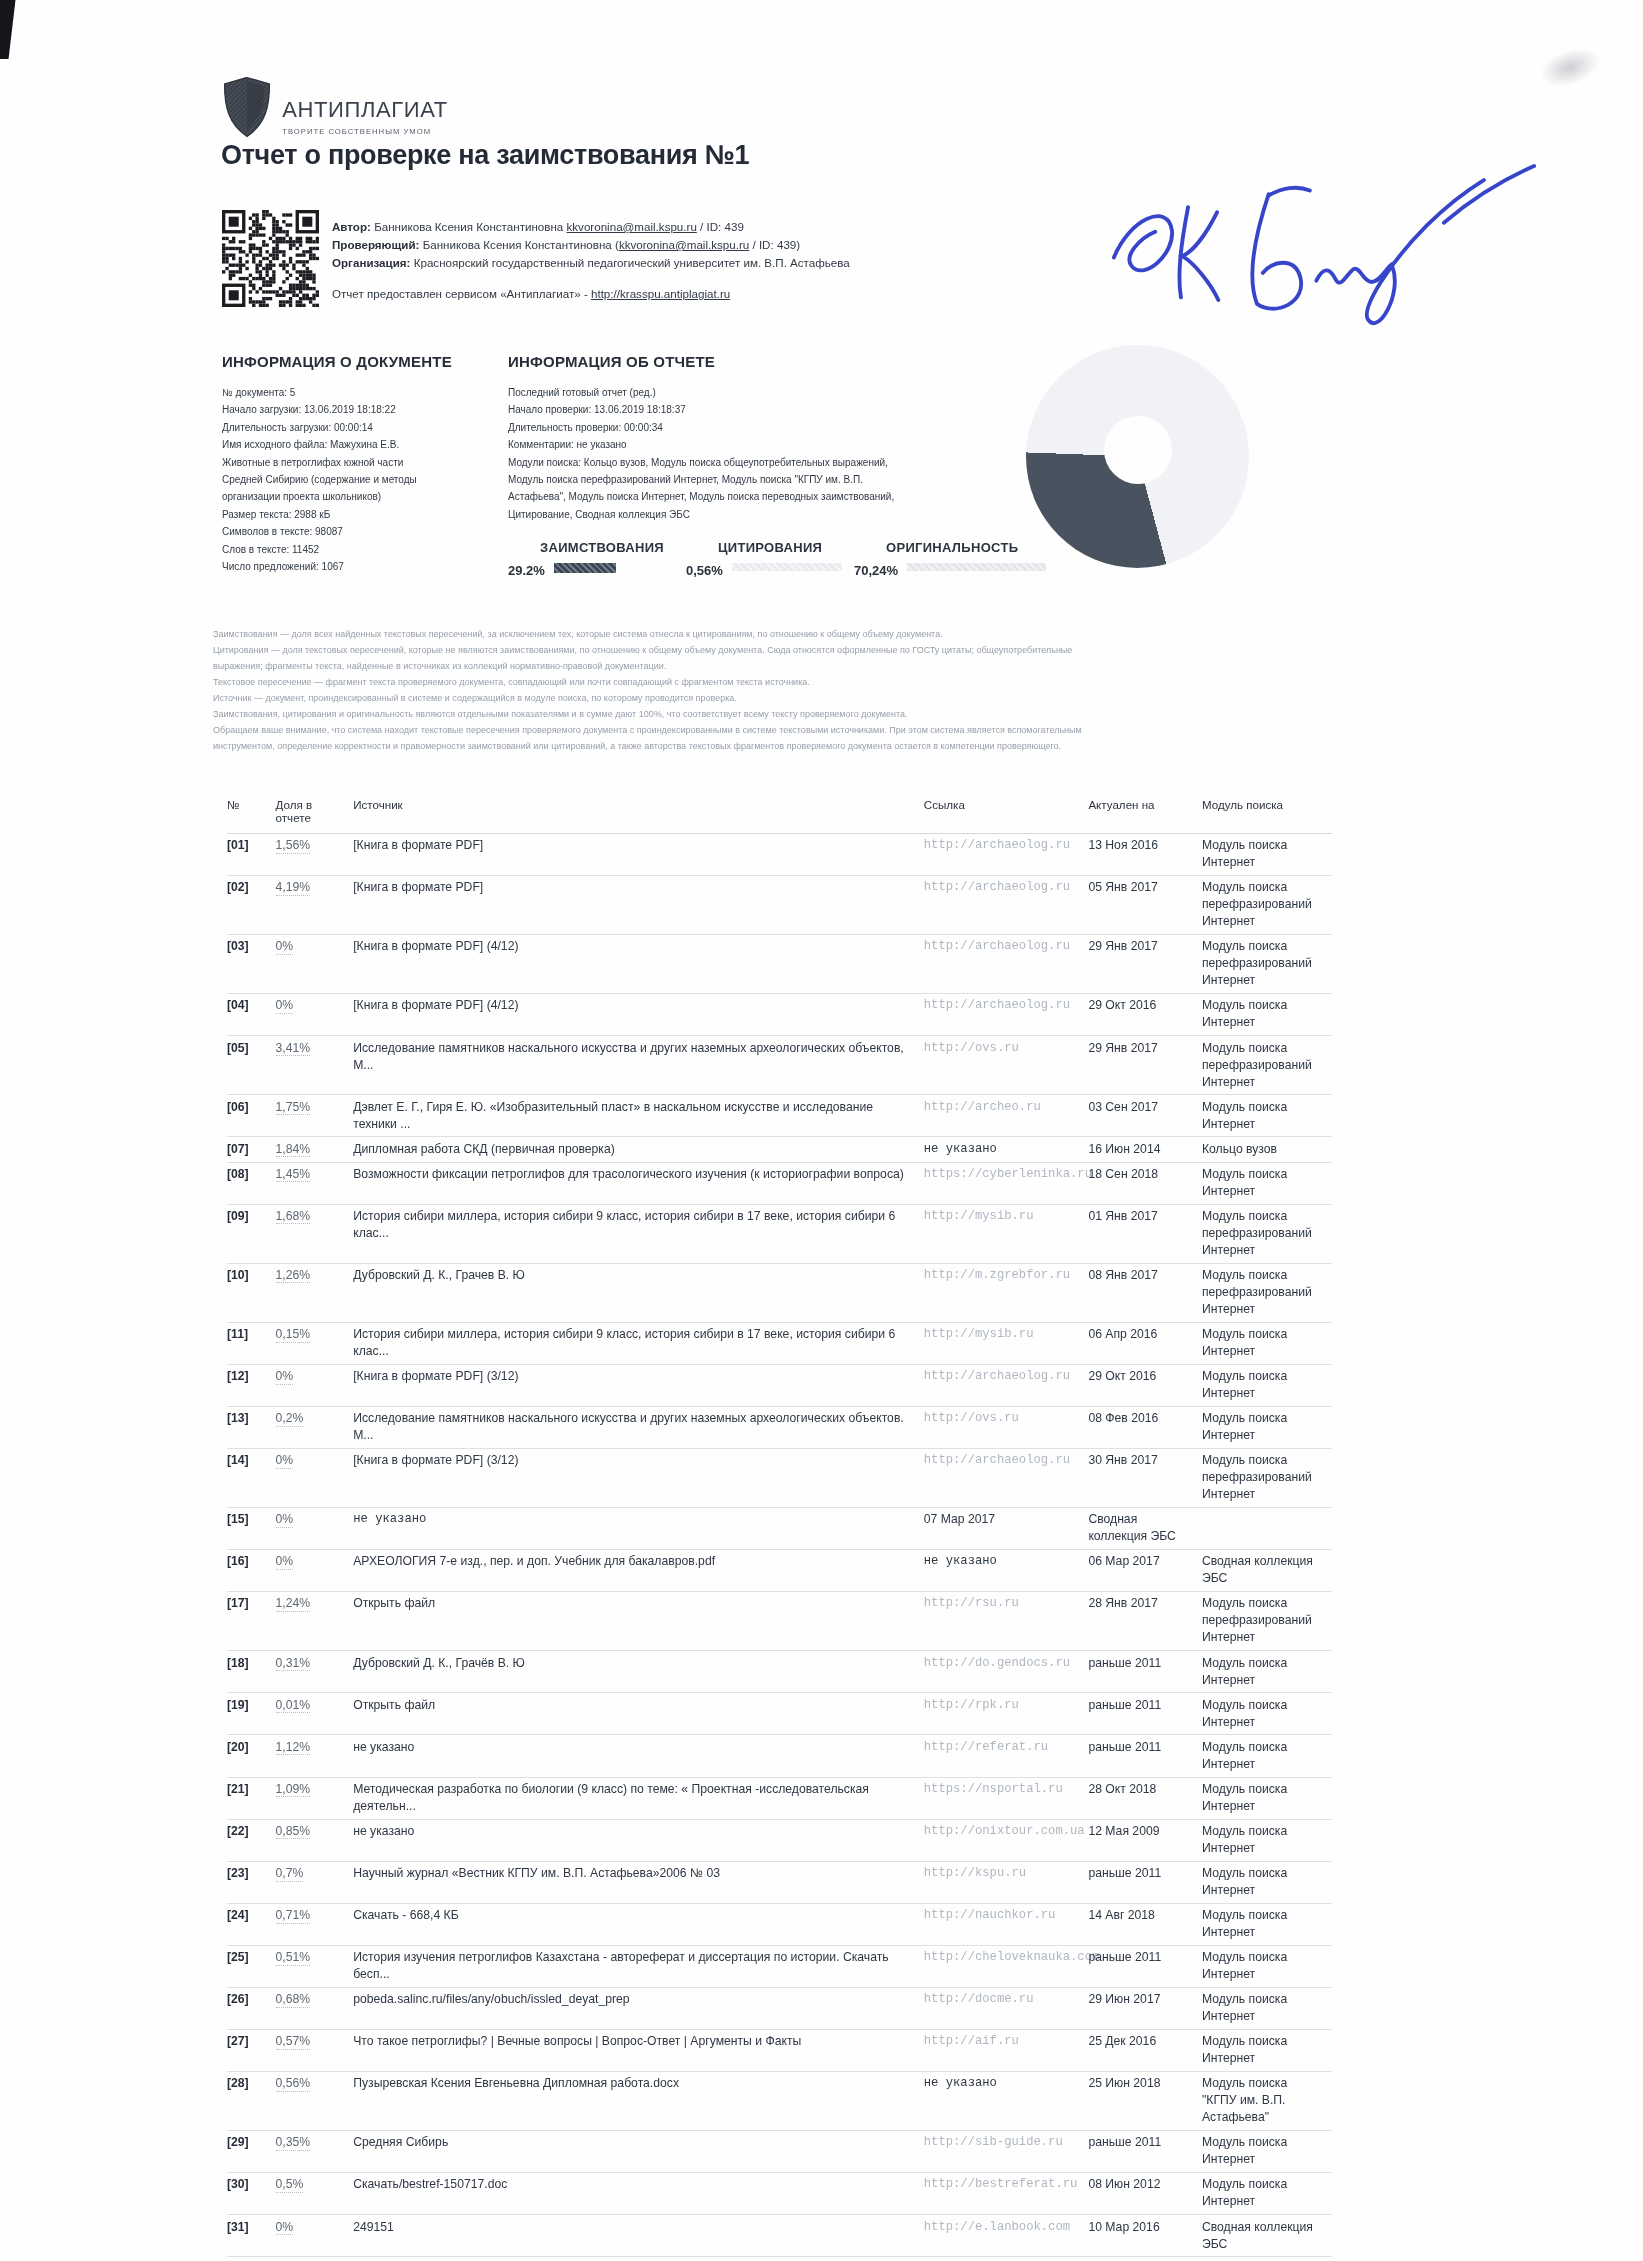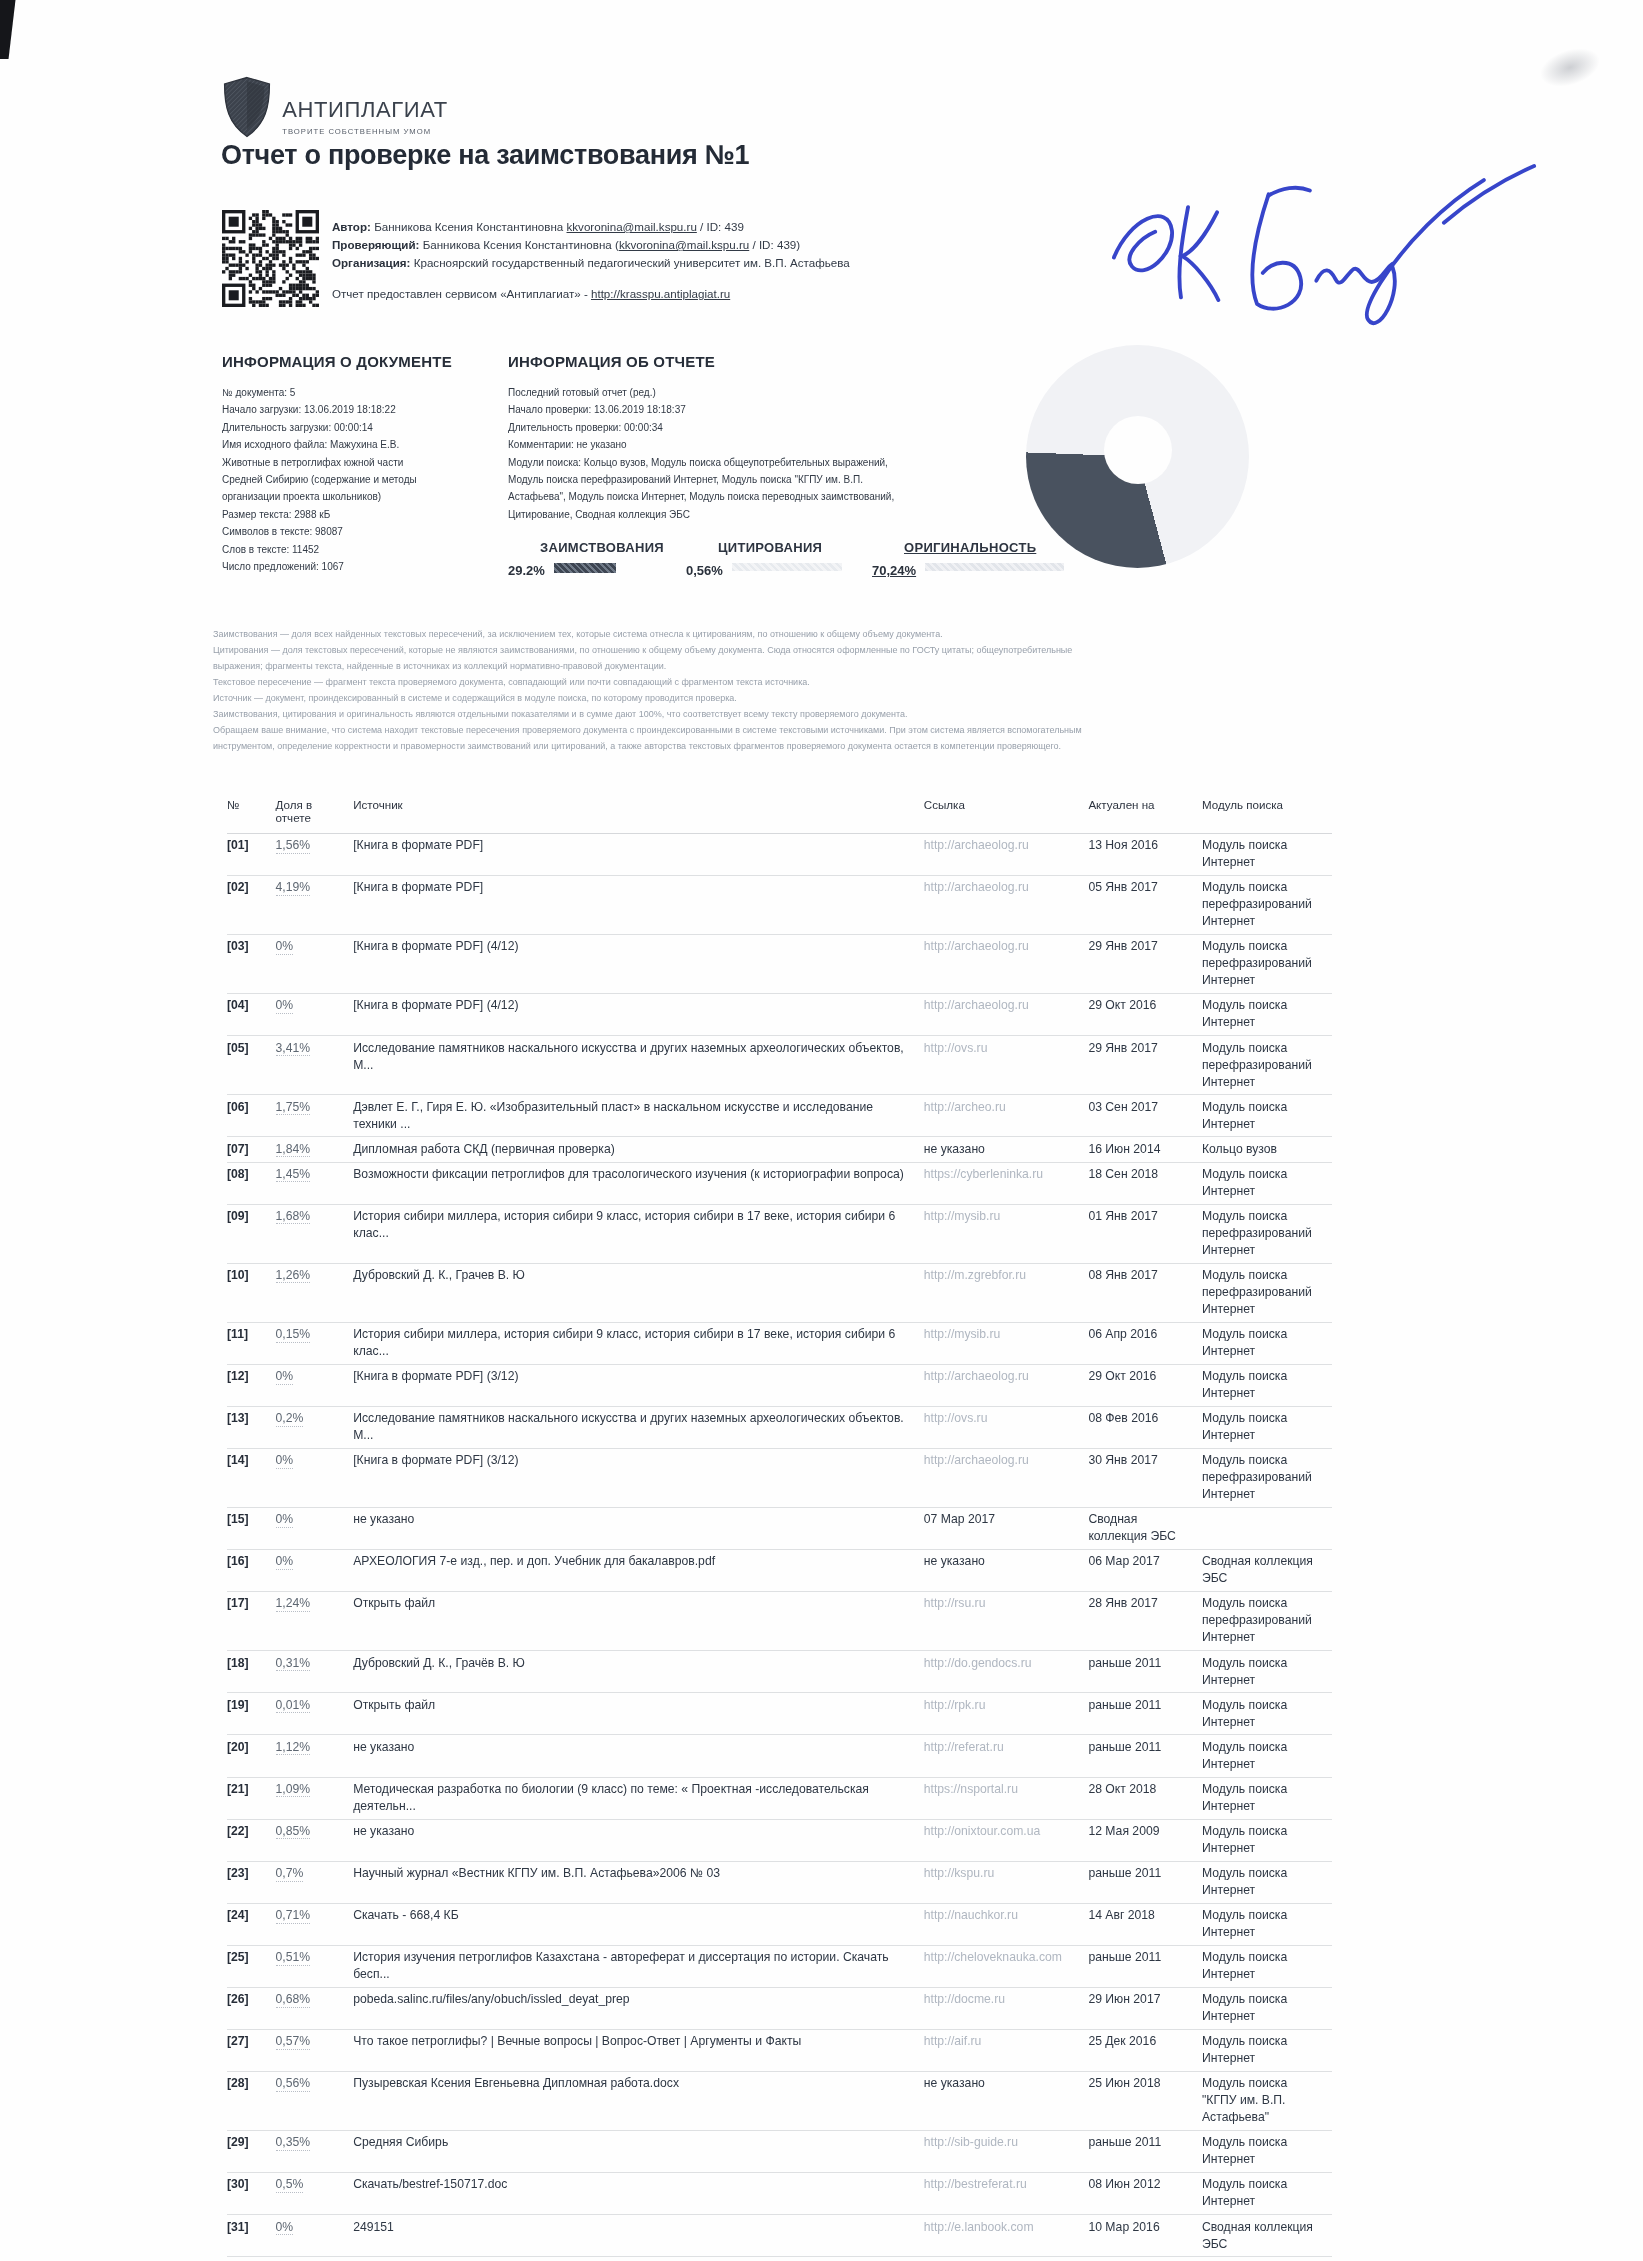--- a/index.html
+++ b/index.html
@@ -57,21 +57,21 @@
   .thead,.trow{display:grid;grid-template-columns:48px 77px 570px 164px 113px 129px;column-gap:0.6px;}
   .thead{font-size:11.6px;color:#2d3440;padding-bottom:9px;border-bottom:0.6px solid rgba(140,146,155,.35);}
   .thead .h{padding-right:5.2px;}
   .thead .h.share-h{width:58px;}
   .trow{border-bottom:0.6px solid rgba(140,146,155,.28);padding:3.2px 0 3.9px 0;}
   .c{font-size:12.2px;line-height:17px;padding-right:6.4px;}
   .c.num{font-weight:bold;color:#262d38;}
   .c.share{color:#5e6772;}
   .share-val{border-bottom:0.6px dotted #b9bec6;padding-bottom:0.6px;}
   .c.source{color:#2e3744;}
-  .c.link{color:#b0b7c1;}
+  .c.link{color:#b0b7c1;font-family:Liberation Mono, monospace;}
   .c.link.missing{color:#2e3744;}
   .c.date{color:#2e3744;white-space:nowrap;}
   .c.module{color:#2e3744;}
 </style>
 </head>
 <body>
 
 <div id="page">
   <div class="corner-mark"></div>
   <div class="smudge"></div>
@@ -506,21 +506,21 @@
             <span class="bar borrow"></span>
           </div>
       </div>
       <div class="stat" style="left:178px;">
         <div class="lbl">ЦИТИРОВАНИЯ</div>
         <div class="val">
             <span>0,56%</span>
             <span class="bar cite"></span>
           </div>
       </div>
-      <div class="stat" style="left:364px;text-decoration:underline;">
+      <div class="stat" style="left:346px;">
         <div class="lbl">ОРИГИНАЛЬНОСТЬ</div>
         <div class="val">
             <span>70,24%</span>
             <span class="bar orig"></span>
           </div>
       </div>
     </div>
 
     <div class="legend">
         <div class="legend-line">Заимствования — доля всех найденных текстовых пересечений, за исключением тех, которые система отнесла к цитированиям, по отношению к общему объему документа.</div>

